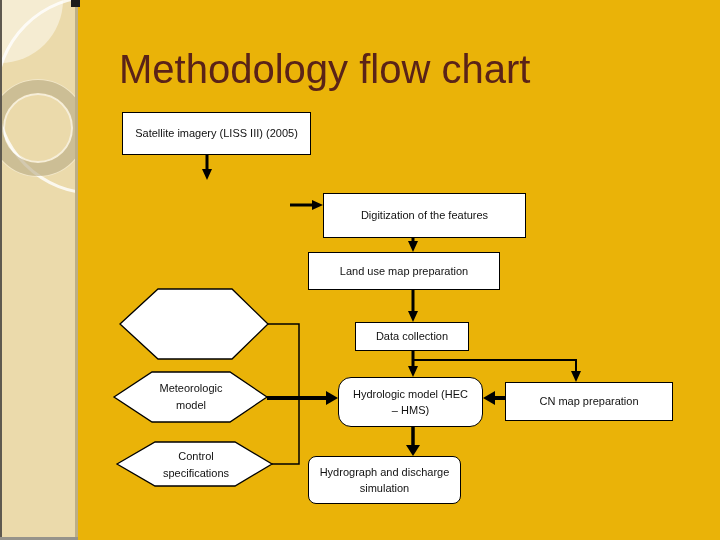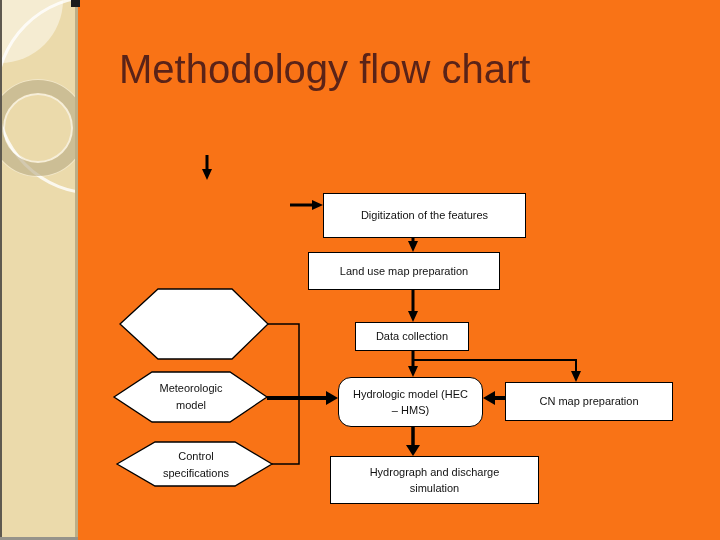--- a/index.html
+++ b/index.html
@@ -1,17 +1,17 @@
 <!DOCTYPE html>
 <html><head>
 <meta charset="utf-8">
 <style>
   html,body{margin:0;padding:0;}
   body{width:720px;height:540px;overflow:hidden;font-family:"Liberation Sans",sans-serif;}
-  #slide{position:relative;width:720px;height:540px;background:#f97316;overflow:hidden;}
+  #slide{position:relative;width:720px;height:540px;background:#eab308;overflow:hidden;}
 
   
   #sidebar{position:absolute;left:0;top:0;width:78px;height:540px;background:#ebdaab;overflow:hidden;}
   .side-light{position:absolute;left:-63px;top:-63px;width:126px;height:126px;border-radius:50%;background:#f5ecd2;}
   .side-bigcircle{position:absolute;left:-5px;top:-5px;width:200px;height:200px;border-radius:50%;border:3px solid rgba(255,255,255,0.8);box-sizing:border-box;}
   .side-ring{position:absolute;left:-10px;top:80px;width:96px;height:96px;border-radius:50%;border:13px solid rgba(186,172,136,0.62);box-sizing:border-box;box-shadow:inset 0 0 0 2px rgba(255,255,255,0.55), 0 0 0 1px rgba(255,255,255,0.35);}
   .side-edge-right{position:absolute;right:0;top:0;width:3px;height:540px;background:#bcae87;}
   .side-edge-left{position:absolute;left:0;top:0;width:2px;height:540px;background:#5e594f;}
   .side-bottom{position:absolute;left:0;bottom:0;width:78px;height:3px;background:#96938a;}
   #corner-square{position:absolute;left:71px;top:0;width:9px;height:7px;background:#1b1b1b;}
@@ -27,21 +27,21 @@
   .hex-label{position:absolute;display:flex;align-items:center;justify-content:center;text-align:center;
        font-size:11px;line-height:1.55;color:#111;white-space:pre-line;}
 
   .b-satellite{left:122px;top:112px;width:189px;height:43px;}
   .b-classification{left:122px;top:180px;width:168px;height:50px;}
   .b-digitization{left:323px;top:193px;width:203px;height:45px;}
   .b-landuse{left:308px;top:252px;width:192px;height:38px;}
   .b-datacollection{left:355px;top:322px;width:114px;height:29px;}
   .b-hydrologic{left:338px;top:377px;width:145px;height:50px;border-radius:13px;}
   .b-cnmap{left:505px;top:382px;width:168px;height:39px;}
-  .b-hydrograph{left:330px;top:456px;width:209px;height:48px;}
+  .b-hydrograph{left:308px;top:456px;width:153px;height:48px;border-radius:8px;}
 
   .h-basin{left:130px;top:296px;width:128px;height:56px;}
   .h-meteorologic{left:132px;top:376px;width:118px;height:42px;}
   .h-control{left:137px;top:445px;width:118px;height:40px;}
 </style>
 </head>
 <body>
 
 <div id="slide">
 
@@ -86,20 +86,21 @@
     <path d="M267 398 L328 398" stroke="#000" stroke-width="4"></path>
     <polygon points="326,391 326,405 338,398" fill="#000"></polygon>
 
     <path d="M505 398 L493 398" stroke="#000" stroke-width="4"></path>
     <polygon points="495,391 495,405 483,398" fill="#000"></polygon>
 
     <path d="M413 427 L413 447" stroke="#000" stroke-width="3.5"></path>
     <polygon points="406,445 420,445 413,456" fill="#000"></polygon>
   </svg>
 
+  <div class="box b-satellite">Satellite imagery (LISS III) (2005)</div>
   <div class="box b-digitization">Digitization of the features</div>
   <div class="box b-landuse">Land use map preparation</div>
   <div class="box b-datacollection">Data collection</div>
   <div class="box b-hydrologic">Hydrologic model (HEC
 – HMS)</div>
   <div class="box b-cnmap">CN map preparation</div>
   <div class="box b-hydrograph">Hydrograph and discharge
 simulation</div>
 
   <div class="hex-label h-control">Control

